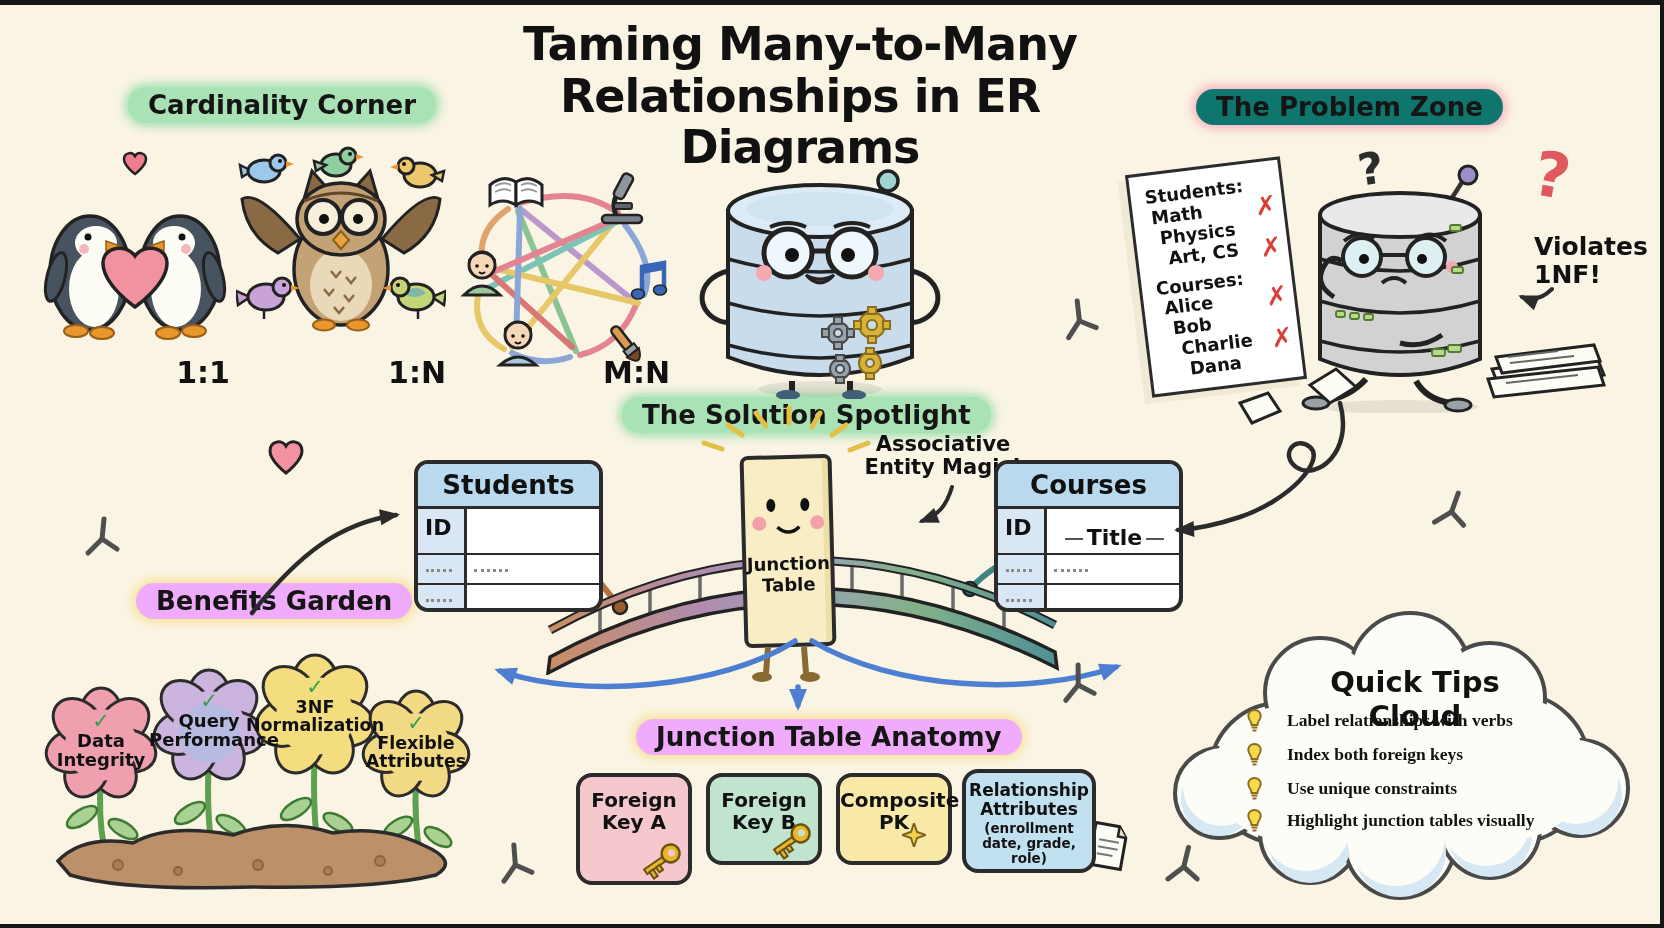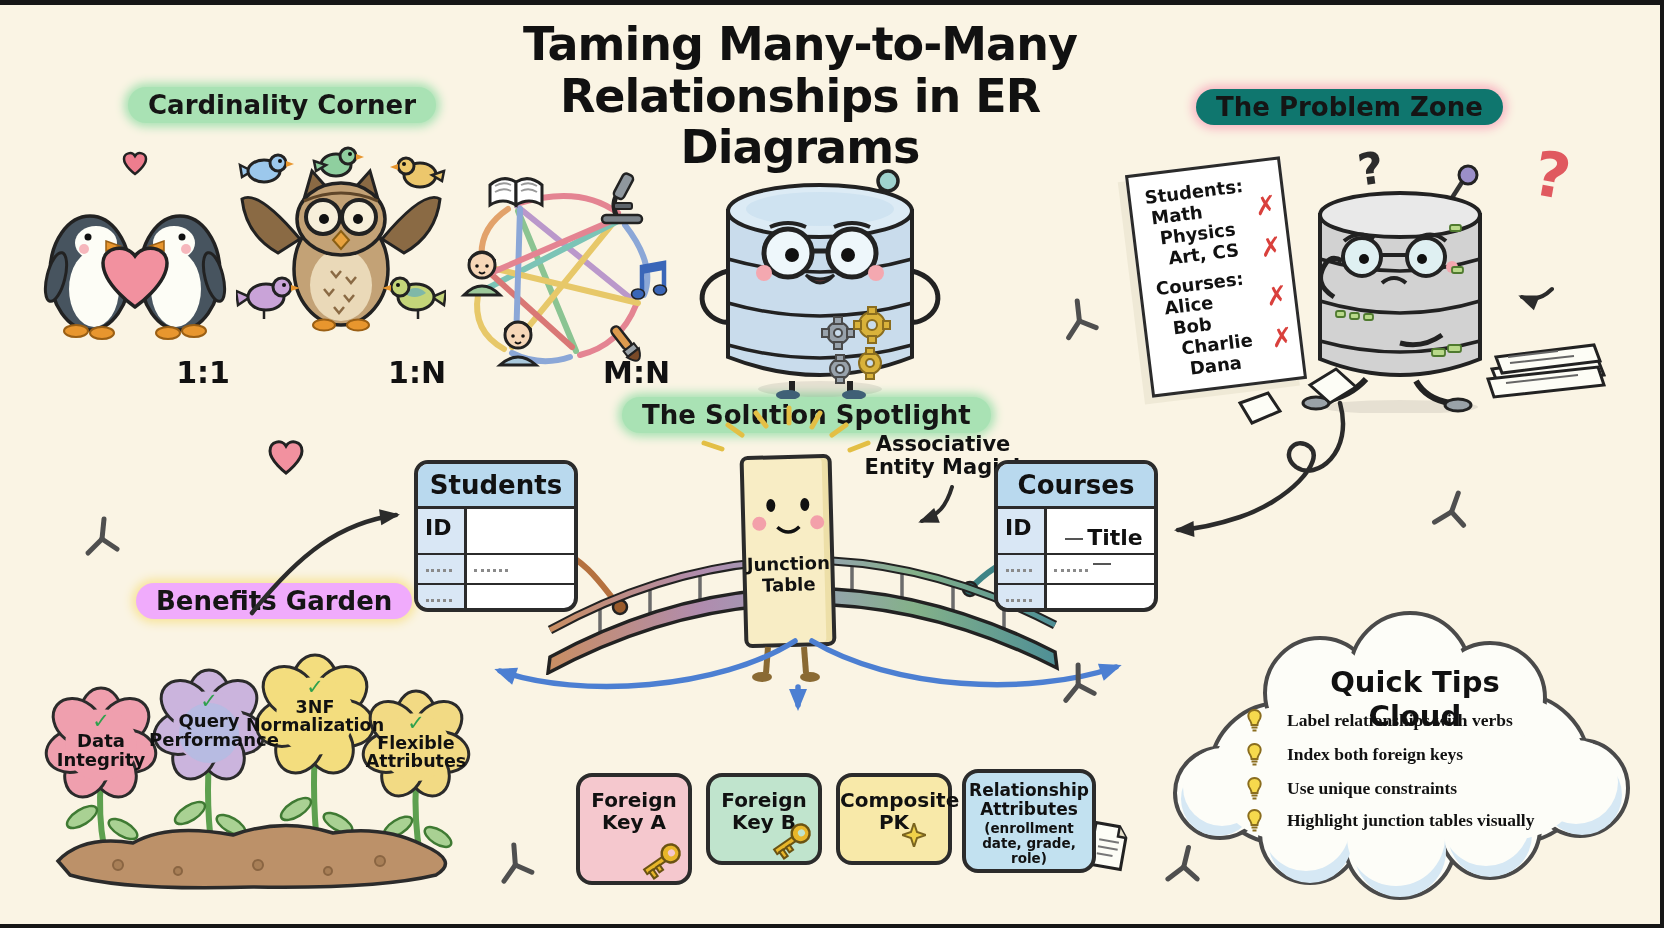--- a/index.html
+++ b/index.html
@@ -9,21 +9,21 @@
     border-top:5px solid #161616;border-right:4px solid #161616;border-bottom:4px solid #161616;
     font-family:"DejaVu Sans",sans-serif;color:#222;font-weight:700;
   }
   .abs{position:absolute;}
   .hl{display:inline-block;padding:3px 20px;border-radius:20px;font-size:26px;font-weight:700;color:#151515;white-space:nowrap;}
   .hl-green{background:#A9E2B4;box-shadow:0 0 10px 4px #A9E2B4;}
   .hl-pink{background:#0f766e;box-shadow:0 0 10px 4px #F8B7C3;}
   .hl-yellow{background:#f0abfc;box-shadow:0 0 10px 4px #F7E49C;}
   .title{width:720px;text-align:center;font-size:46px;line-height:1.12;color:#111;letter-spacing:-1px;}
   .caption{font-size:30px;text-align:right;color:#111;}
-  .ertable{box-sizing:border-box;width:164px;height:152px;border:4px solid #2b2b2b;border-radius:14px;background:#fff;overflow:hidden;z-index:4;}
+  .ertable{box-sizing:border-box;width:189px;height:152px;border:4px solid #2b2b2b;border-radius:14px;background:#fff;overflow:hidden;z-index:4;}
   .ertable .thead{height:42px;background:#B9D9EE;border-bottom:3px solid #2b2b2b;display:flex;align-items:center;justify-content:center;font-size:26px;color:#111;}
   .ertable .tbody{position:relative;height:103px;}
   .ertable .keycol{position:absolute;left:0;top:0;bottom:0;width:46px;background:#D9E7F5;border-right:3px solid #2b2b2b;}
   .ertable .keylabel{position:absolute;left:7px;top:6px;font-size:22px;color:#111;}
   .ertable .vallabel{position:absolute;left:58px;top:16px;right:6px;text-align:center;font-size:22px;color:#111;}
   .ertable .hline{position:absolute;left:0;right:0;border-top:2.5px solid #2b2b2b;}
   .ertable .dots{position:absolute;height:0;border-top:3px dotted #8a8a8a;}
   .dash{display:inline-block;width:18px;border-top:2.5px solid #555;vertical-align:middle;margin:0 4px;}
   .junction-card{box-sizing:border-box;width:92px;height:192px;background:#F8EDC5;border:4px solid #2b2b2b;border-radius:8px;transform:rotate(-1.5deg);z-index:5;box-shadow:inset -6px 0 0 #eddfa8;}
   .junction-label{position:absolute;left:0;right:0;top:94px;text-align:center;font-size:18px;line-height:1.18;color:#111;}
@@ -51,20 +51,21 @@
 <body>
 
 <div class="canvas">
 
   <div class="abs hl hl-green" style="left:128px;top:82px;">Cardinality Corner</div>
 
   <div class="abs title" style="left:440px;top:14px;">Taming Many-to-Many Relationships in ER Diagrams</div>
   <div class="abs hl hl-pink" style="left:1196px;top:84px;">The Problem Zone</div>
   <div class="abs hl hl-green" style="left:622px;top:392px;">The Solution Spotlight</div>
   <div class="abs hl hl-yellow" style="left:136px;top:578px;">Benefits Garden</div>
+  <div class="abs hl hl-yellow" style="left:636px;top:714px;">Junction Table Anatomy</div>
 
   <svg class="abs" style="left:40px;top:146px;" width="190" height="202" viewBox="0 0 190 202">
     <path d="M84 8 C84 2 92 0 95 5 C98 0 106 2 106 8 C106 15 95 23 95 23 C95 23 84 15 84 8 Z" fill="#ee7d8e" stroke="#222" stroke-width="2.5"></path>
     <g>
       <ellipse cx="50" cy="122" rx="40" ry="57" fill="#47545f" stroke="#222" stroke-width="3.5"></ellipse>
       <ellipse cx="54" cy="138" rx="25" ry="38" fill="#fdfdf6"></ellipse>
       <ellipse cx="56" cy="92" rx="21" ry="17" fill="#fdfdf6"></ellipse>
       <circle cx="48" cy="86" r="3.5" fill="#111"></circle>
       <circle cx="44" cy="98" r="5" fill="#f4aab2" opacity="0.85"></circle>
       <polygon points="66,90 80,95 66,100" fill="#e8962e" stroke="#9a5f14" stroke-width="1.5"></polygon>
@@ -306,20 +307,21 @@
       <rect x="168" y="62" width="11" height="6" rx="2"></rect>
       <rect x="170" y="104" width="11" height="6" rx="2"></rect>
       <rect x="54" y="148" width="9" height="6" rx="2"></rect>
         <rect x="68" y="150" width="9" height="6" rx="2"></rect>
         <rect x="82" y="151" width="9" height="6" rx="2"></rect>
       <rect x="150" y="186" width="13" height="7" rx="2"></rect>
         <rect x="166" y="182" width="13" height="7" rx="2"></rect>
     </g>
   </svg>
 
+  <div class="abs violates" style="left:1534px;top:228px;">Violates 1NF!</div>
 
   <svg class="abs" style="left:1478px;top:300px;" width="160" height="96" viewBox="0 0 160 96">
     <path d="M14 64 L118 50 L126 70 L22 84 Z" fill="#fdfdf6" stroke="#222" stroke-width="3"></path>
     <path d="M10 74 L120 62 L126 80 L16 92 Z" fill="#fdfdf6" stroke="#222" stroke-width="3"></path>
     <path d="M18 52 L116 40 L122 56 L24 68 Z" fill="#fdfdf6" stroke="#222" stroke-width="3"></path>
     <path d="M30 52 L80 46 M32 58 L96 51 M28 78 L100 70" stroke="#666" stroke-width="2" fill="none"></path>
   </svg>
 
   <div class="abs ertable" style="left:414px;top:455px;">
     <div class="thead">Students</div>

